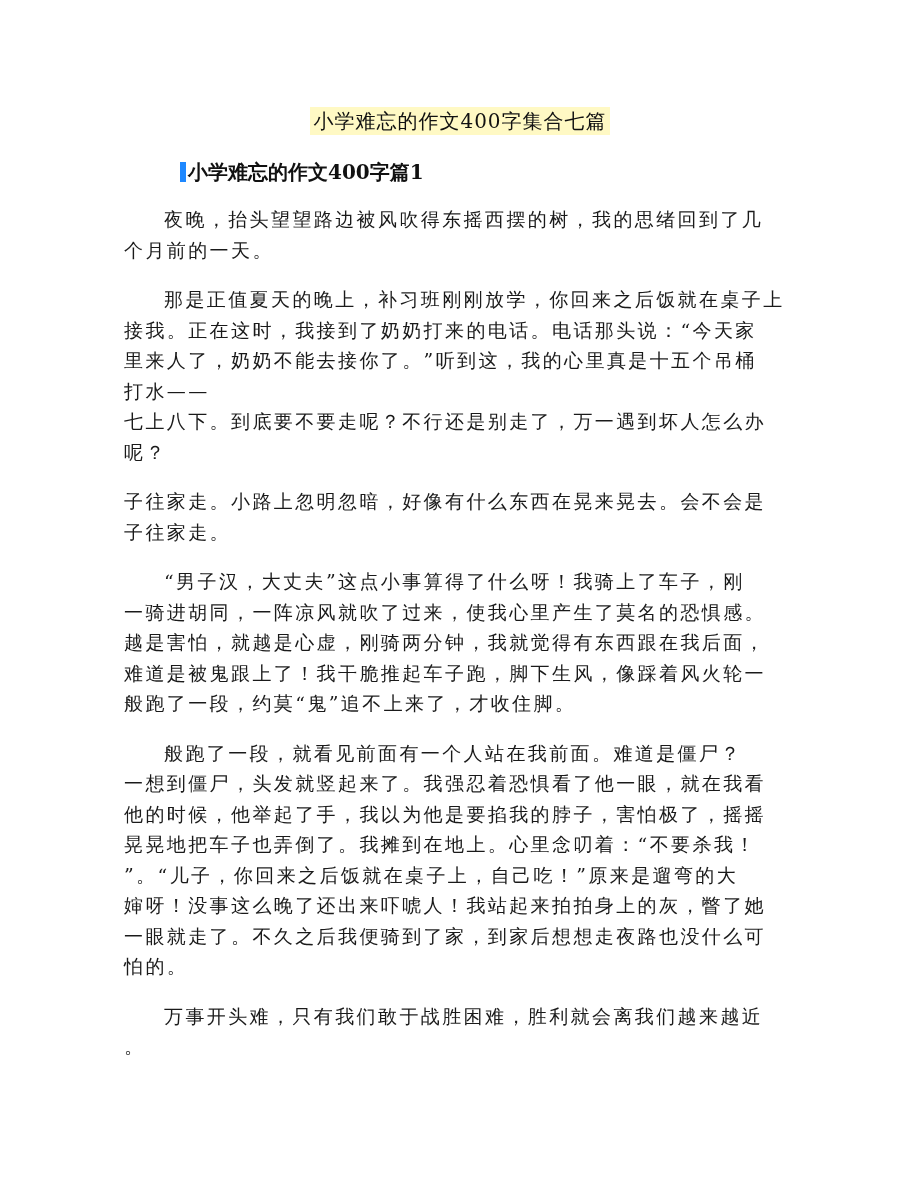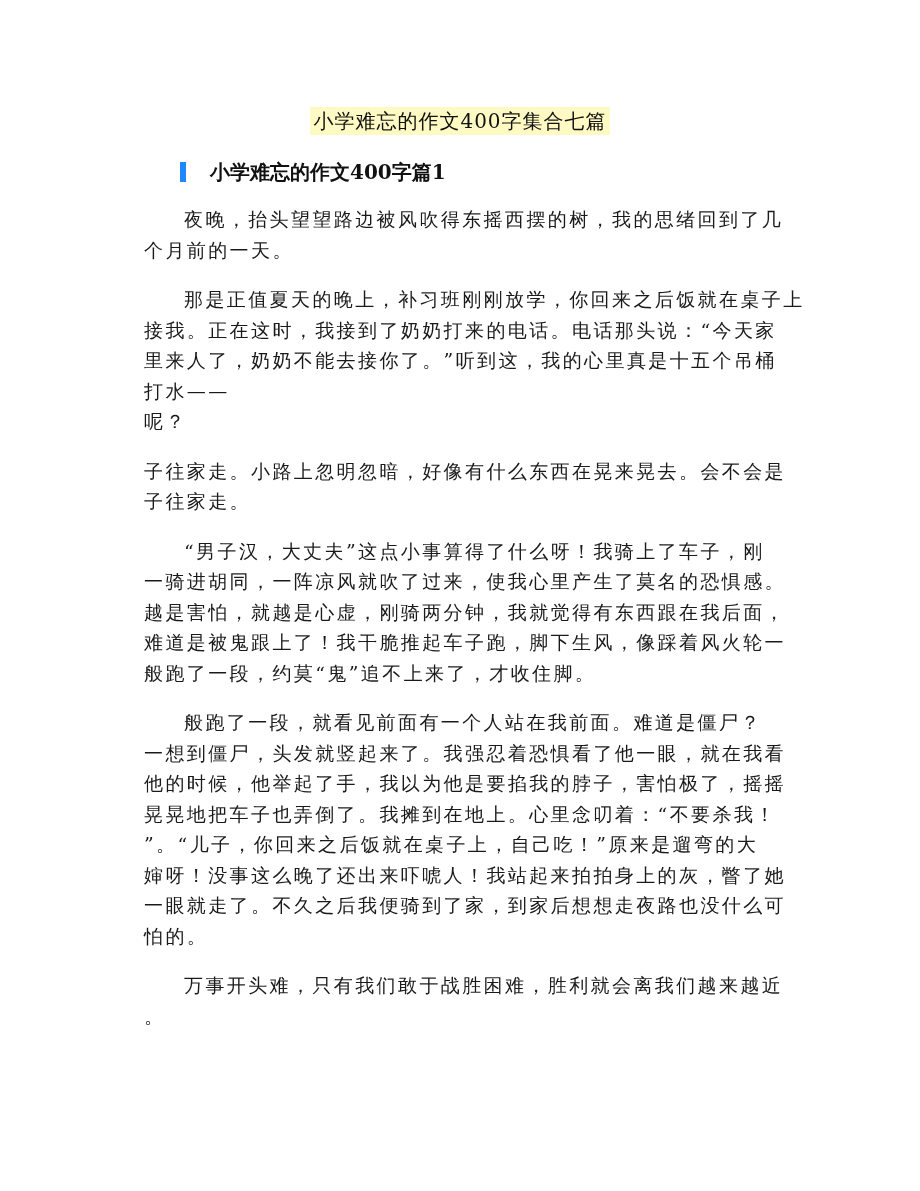--- a/index.html
+++ b/index.html
@@ -40,33 +40,32 @@
     .section-heading {
       position: absolute;
       top: 158px;
       left: 180px;
       display: flex;
       align-items: center;
       font-size: 20px;
       line-height: 28px;
       font-weight: bold;
       color: #111;
-      gap: 22px;
     }
     .heading-bar {
       display: inline-block;
       width: 6px;
       height: 20px;
       background: #1e88ff;
       margin-right: 2px;
     }
     .body {
       position: absolute;
       top: 204px;
-      left: 144px;
+      left: 124px;
       width: 660px;
     }
     .para {
       font-size: 19px;
       line-height: 30.5px;
       margin: 0 0 19px 0;
       letter-spacing: 2.4px;
       color: #1a1a1a;
       white-space: nowrap;
     }
@@ -96,20 +95,21 @@
     <p class="para">
       <span class="line first">夜晚，抬头望望路边被风吹得东摇西摆的树，我的思绪回到了几</span>
       <span class="line">个月前的一天。</span>
     </p>
 
     <p class="para">
       <span class="line first">那是正值夏天的晚上，补习班刚刚放学，你回来之后饭就在桌子上</span>
       <span class="line">接我。正在这时，我接到了奶奶打来的电话。电话那头说：“今天家</span>
       <span class="line">里来人了，奶奶不能去接你了。”听到这，我的心里真是十五个吊桶</span>
       <span class="line">打水——</span>
+      <span class="line">七上八下。到底要不要走呢？不行还是别走了，万一遇到坏人怎么办</span>
       <span class="line">呢？</span>
     </p>
 
     <p class="para">
       <span class="line">子往家走。小路上忽明忽暗，好像有什么东西在晃来晃去。会不会是</span>
       <span class="line">子往家走。</span>
     </p>
 
     <p class="para">
       <span class="line first">“男子汉，大丈夫”这点小事算得了什么呀！我骑上了车子，刚</span>

